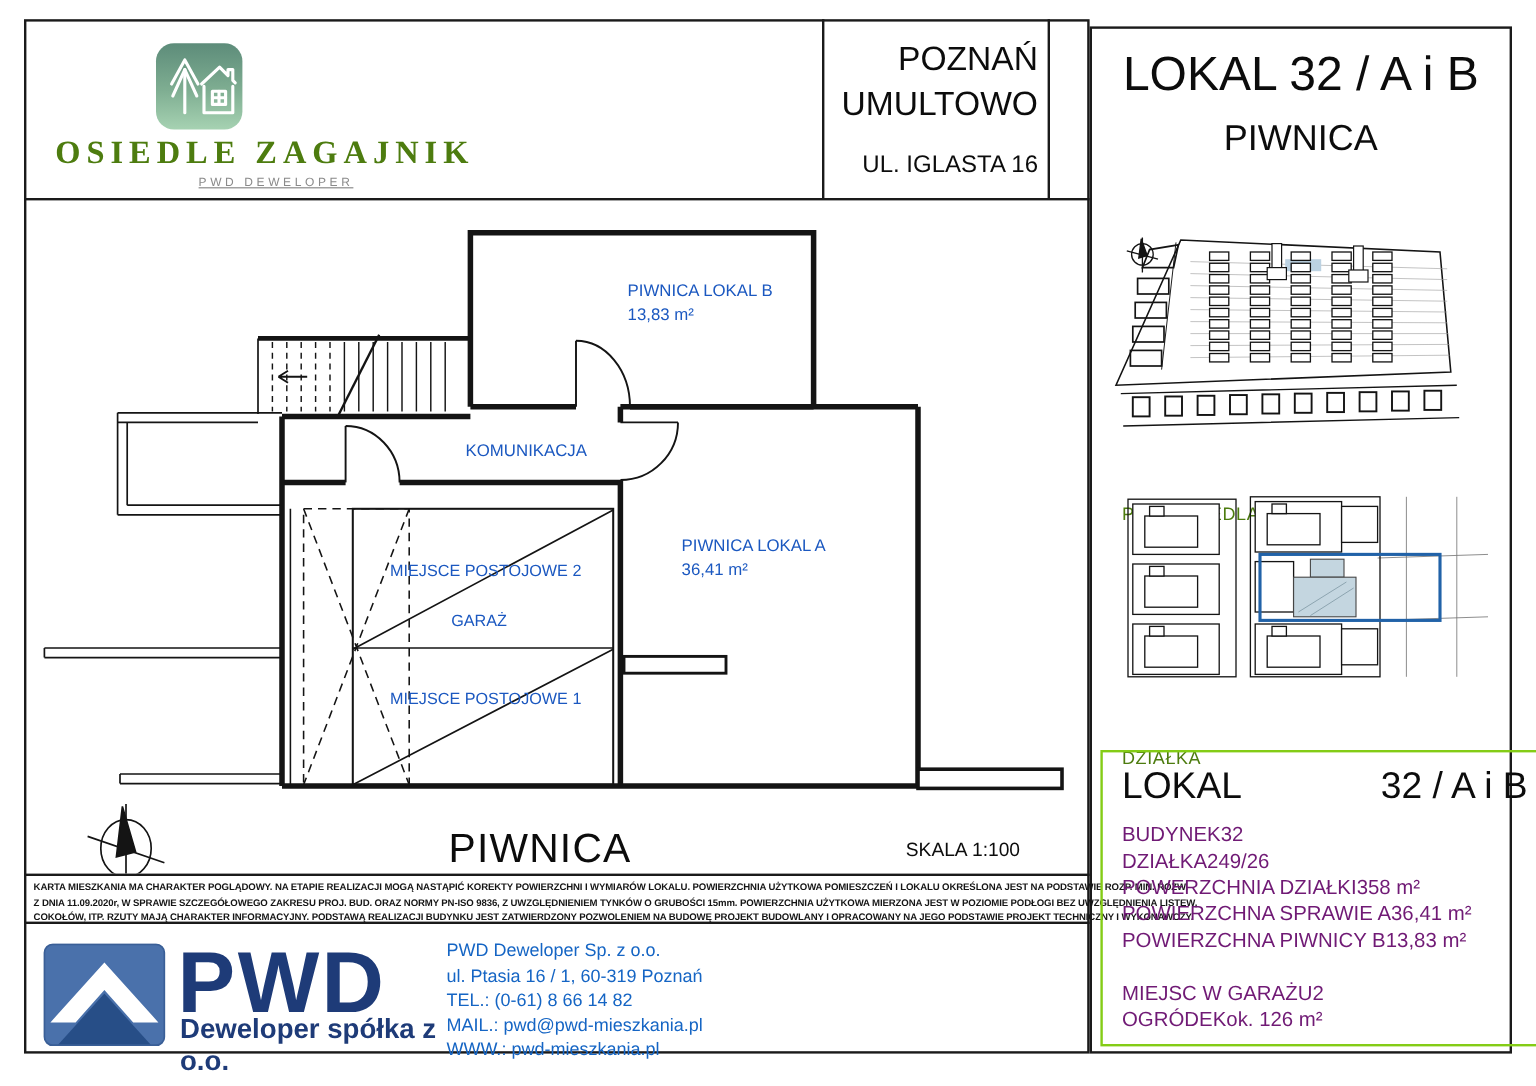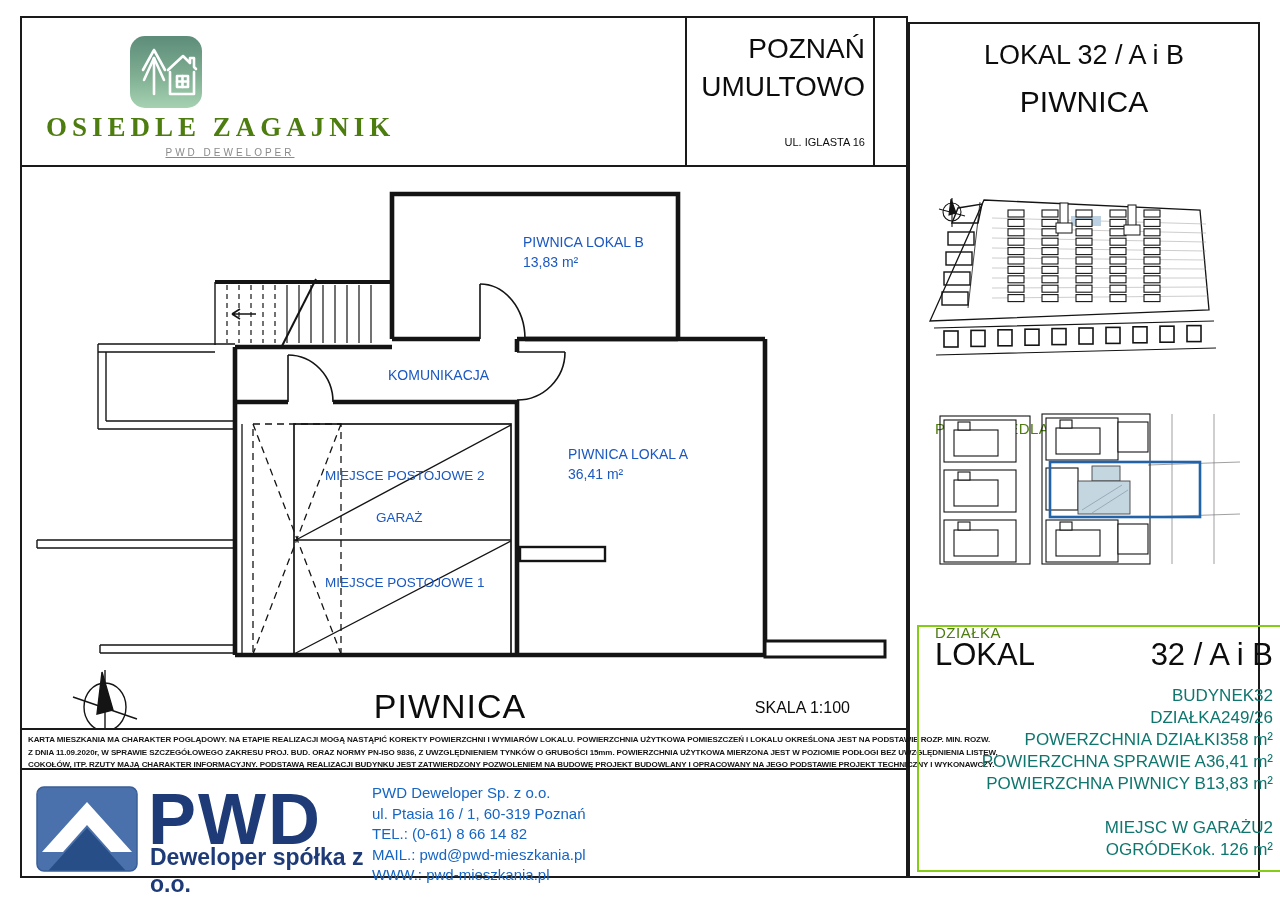--- a/index.html
+++ b/index.html
@@ -13,23 +13,23 @@
   .vdiv{width:0;border-left:2px solid #1a1a1a;}
   
   .brand-icon{left:130px;top:36px;width:72px;height:72px;border-radius:15px;
     background:linear-gradient(180deg,#5d8c7a 0%,#7fae92 55%,#a6d2b2 100%);}
   .brand-name{left:46px;top:112px;width:300px;font-family:"Liberation Serif",serif;
     font-size:27px;letter-spacing:5px;color:#4d7c0f;white-space:nowrap;font-weight:bold;}
   .brand-sub{left:150px;top:147px;width:160px;text-align:center;font-size:10px;
     letter-spacing:3px;color:#8a8a8a;white-space:nowrap;text-decoration:underline;}
   .loc{left:640px;top:30px;width:225px;text-align:right;color:#0c0c0c;}
   .loc .big{font-size:28px;line-height:38px;}
-  .loc .small{font-size:11px;margin-top:30px;}
+  .loc .small{font-size:20px;margin-top:20px;}
   .side-head{left:908px;top:40px;width:352px;text-align:center;color:#0c0c0c;}
-  .side-head .l1{font-size:27px;}
+  .side-head .l1{font-size:40px;}
   .side-head .l2{font-size:30px;margin-top:14px;}
   
   text{font-family:"Liberation Sans",sans-serif;}
   .roomlbl{fill:#1b58c0;font-size:14px;}
   .roomlbl2{fill:#1b58c0;font-size:13.5px;}
   .plan-title{fill:#0c0c0c;font-size:34px;letter-spacing:1px;}
   .plan-scale{fill:#0c0c0c;font-size:16px;}
   .minicap{font-size:15px;color:#0c0c0c;letter-spacing:0.5px;}
   
   .fineprint{left:20px;top:728px;width:888px;height:42px;border-top:2px solid #1a1a1a;
@@ -38,21 +38,21 @@
     white-space:nowrap;letter-spacing:-0.1px;}
   
   .pwd-word{left:148px;top:778px;width:230px;font-size:72px;font-weight:700;color:#1e3b78;letter-spacing:2px;}
   .pwd-sub{left:150px;top:844px;width:260px;font-size:23px;font-weight:700;color:#1e3b78;}
   .contact{left:372px;top:783px;width:300px;color:#1565c4;font-size:15px;line-height:20.5px;}
   
   .side-label{color:#4d7c0f;margin-top:44px;}
   .tablebox{left:917px;top:625px;width:384px;height:247px;border:2px solid #84cc16;box-sizing:border-box;
     padding:10px 26px 0 16px;}
   .trow-title{display:flex;justify-content:space-between;font-size:31px;color:#0c0c0c;margin-bottom:12px;}
-  .trow{display:flex;justify-content:flex-end;font-size:17px;color:#0f766e;line-height:22px;}
+  .trow{display:flex;justify-content:flex-start;font-size:17px;color:#701a75;line-height:22px;}
   .tgap{height:22px;}
 </style>
 </head>
 <body>
 
 <div id="page">
 
   <div class="abs mainbox"></div>
   <div class="abs sidebox"></div>
   <div class="abs hdiv" style="left:20px;top:165px;width:888px;"></div>

